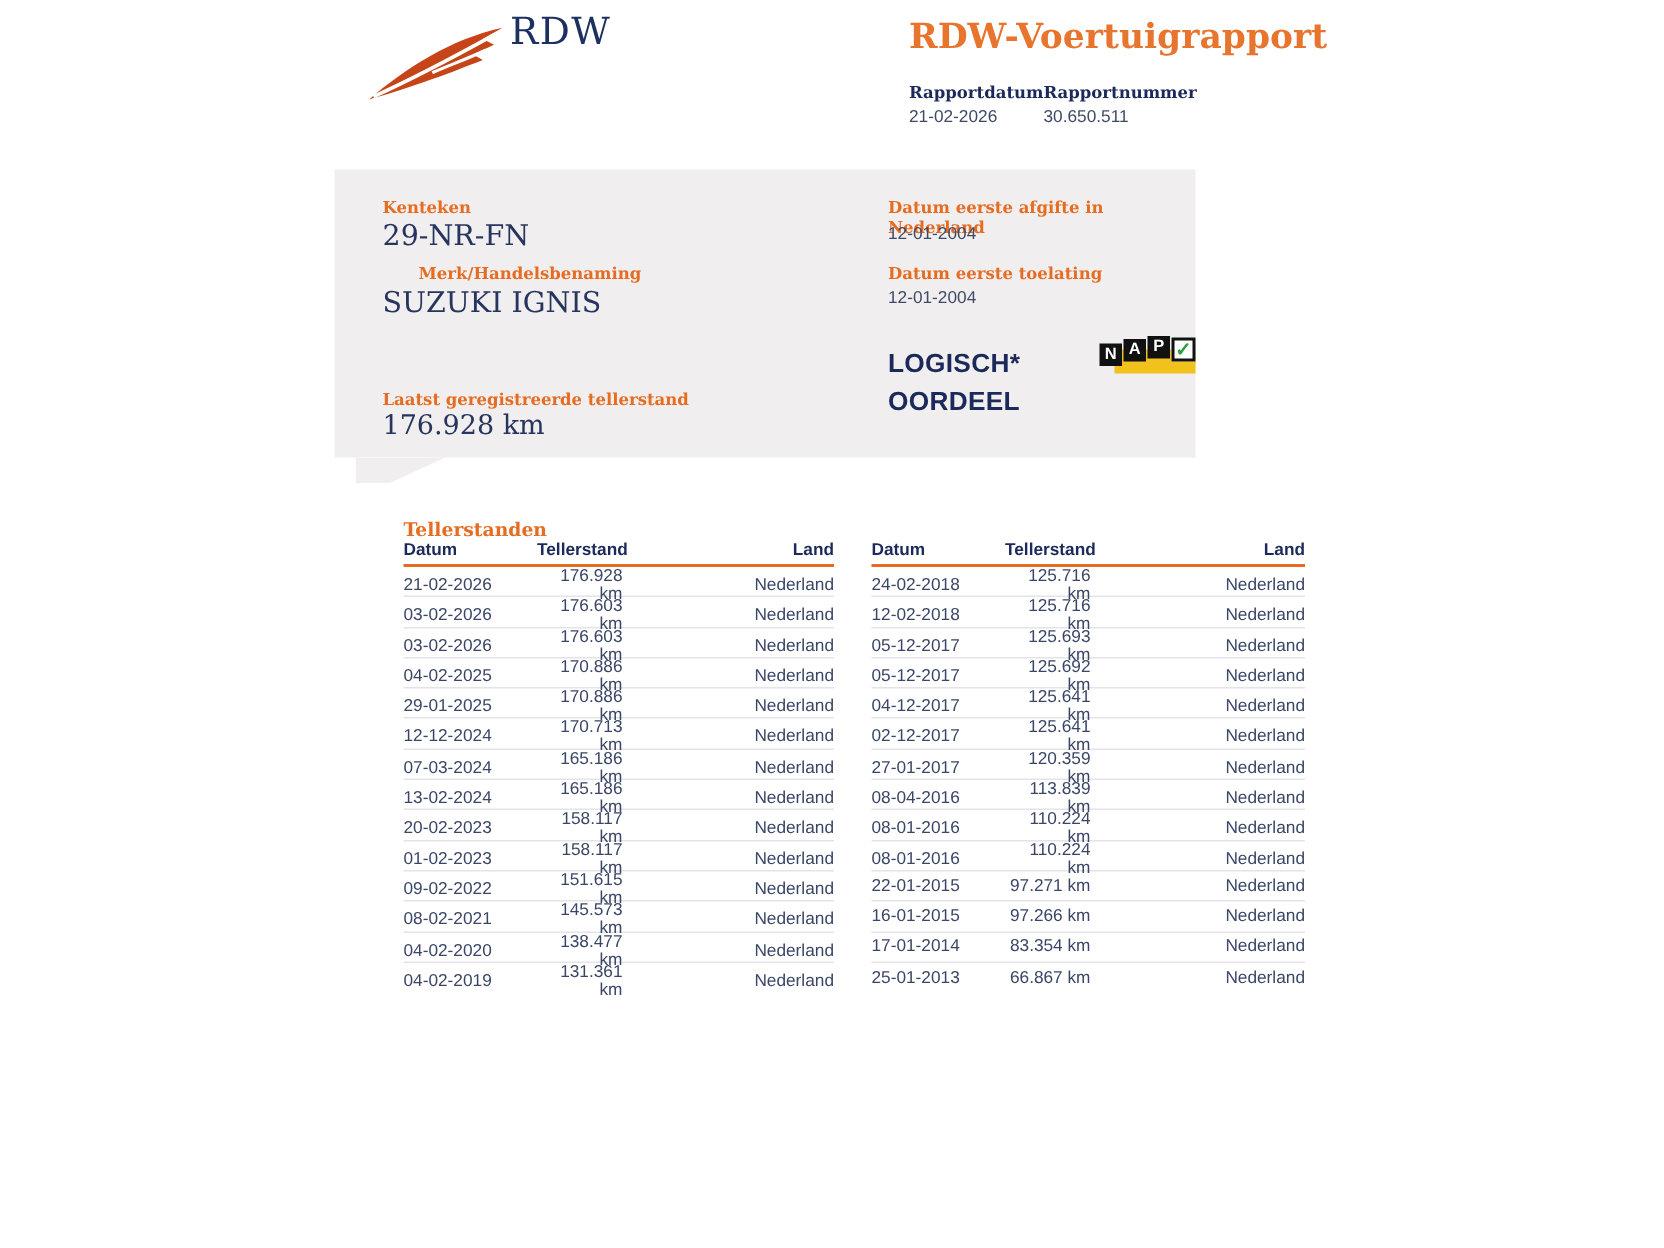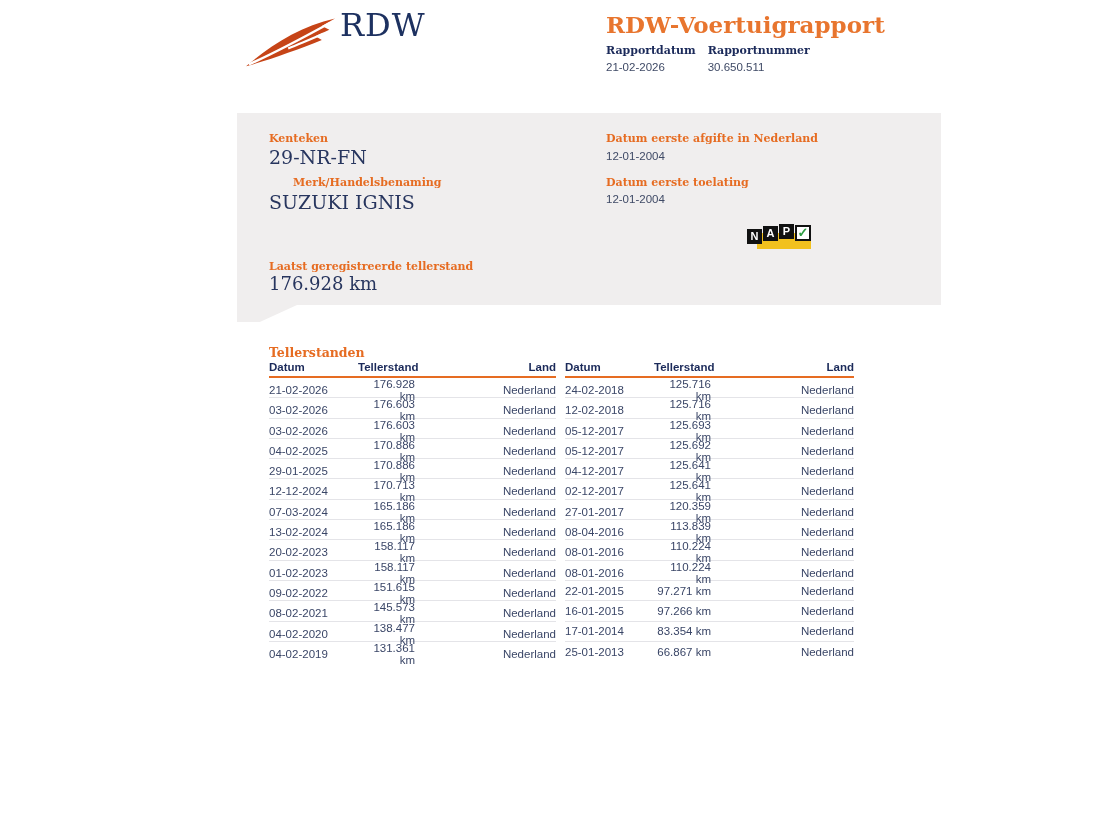--- a/index.html
+++ b/index.html
@@ -6,39 +6,39 @@
   body{
     width:1109px;height:832px;position:relative;overflow:hidden;
     font-family:"Liberation Sans", sans-serif;
     -webkit-font-smoothing:antialiased;
   }
 
   
   .logo-mark{position:absolute;left:242px;top:12px;width:98px;height:58px;}
   .logo-text{
     position:absolute;left:340px;top:6px;
-    font-family:"DejaVu Serif", serif;font-size:32px;color:#1d3160;
+    font-family:"DejaVu Serif", serif;font-size:25px;color:#1d3160;
     letter-spacing:1px;font-weight:500;
   }
   .doc-title{
     position:absolute;left:606px;top:11px;
     font-family:"DejaVu Serif", serif;font-weight:600;
     font-size:23px;color:#e8752e;text-align:center;
   }
-  .report-meta{position:absolute;left:606px;top:44px;display:flex;gap:12px;}
+  .report-meta{position:absolute;left:606px;top:55px;display:flex;}
   .meta-col{min-width:76px;}
   .meta-label{
     font-family:"DejaVu Serif", serif;font-weight:700;
     font-size:11px;color:#1b2a5a;
   }
   .meta-value{font-size:11.5px;color:#3f4a66;margin-top:4px;}
 
   
   .panel{
-    position:absolute;left:237px;top:113px;width:704px;height:192px;
+    position:absolute;left:223px;top:113px;width:574px;height:192px;
     background:#f0eeee;
   }
   .panel-tail{
     position:absolute;left:237px;top:305px;width:60px;height:17px;
     background:#f0eeee;
     clip-path:polygon(0 0,100% 0,38% 100%,0 100%);
   }
   .p-label{
     position:absolute;
     font-family:"DejaVu Serif", serif;font-weight:700;
@@ -71,21 +71,21 @@
     border:2px solid #111111;color:#2f9e44;font-size:13px;line-height:12px;
     font-weight:bold;text-align:center;
   }
 
   
   .section-title{
     position:absolute;left:269px;top:345px;
     font-family:"DejaVu Serif", serif;font-weight:700;
     font-size:12.5px;color:#e66c22;
   }
-  .tables-wrap{position:absolute;left:269px;top:361px;display:flex;gap:9px;}
+  .tables-wrap{position:absolute;left:269px;top:361px;display:flex;gap:25px;}
   .t{width:287px;}
   .t-head{
     display:grid;grid-template-columns:89px 112px 1fr;
     font-weight:bold;font-size:11.5px;color:#1b2a5a;
     padding-bottom:3px;border-bottom:2px solid #e66c22;
   }
   .t-head .c-land{text-align:right;}
   .t-row{
     display:grid;grid-template-columns:89px 112px 1fr;align-items:center;
     height:19.3px;font-size:11.5px;color:#3a4667;
@@ -132,20 +132,24 @@
 
   <div class="p-label" style="left:32px;top:63px;margin-left:24px;">Merk/Handelsbenaming</div>
   <div class="p-big" style="left:32px;top:78px;">SUZUKI IGNIS</div>
 
   <div class="p-label" style="left:369px;top:19px;">Datum eerste afgifte in Nederland</div>
   <div class="p-small" style="left:369px;top:37px;">12-01-2004</div>
 
   <div class="p-label" style="left:369px;top:63px;">Datum eerste toelating</div>
   <div class="p-small" style="left:369px;top:80px;">12-01-2004</div>
 
+  <div class="oordeel">
+    <div>LOGISCH*</div>
+    <div>OORDEEL</div>
+  </div>
 
   <div class="nap">
     <div class="nap-yellow"></div>
     <div class="nap-tile nap-n">N</div>
     <div class="nap-tile nap-a">A</div>
     <div class="nap-tile nap-p">P</div>
     <div class="nap-check">✓</div>
   </div>
 
   <div class="p-label" style="left:32px;top:147px;">Laatst geregistreerde tellerstand</div>

